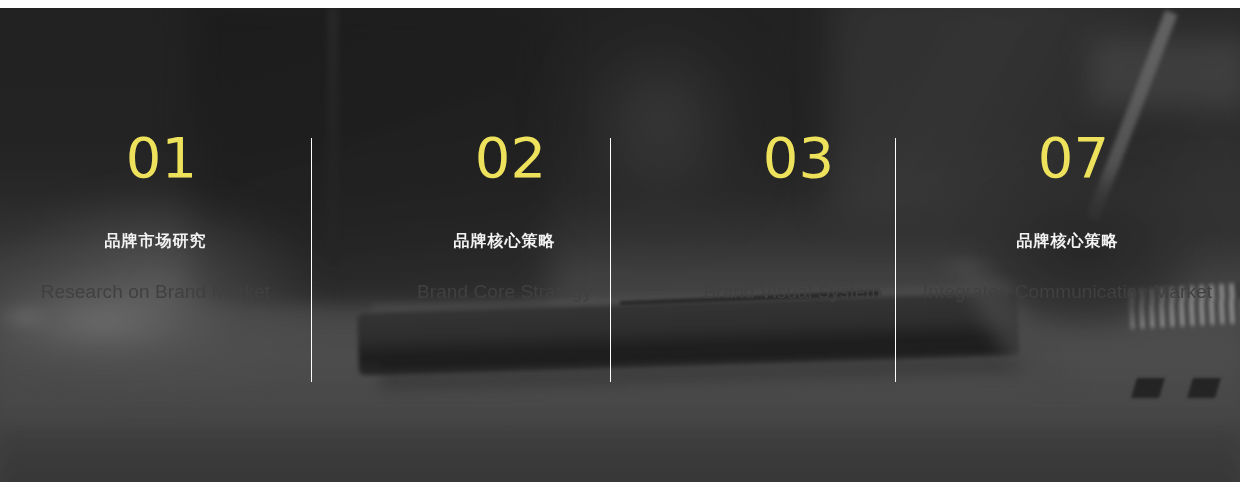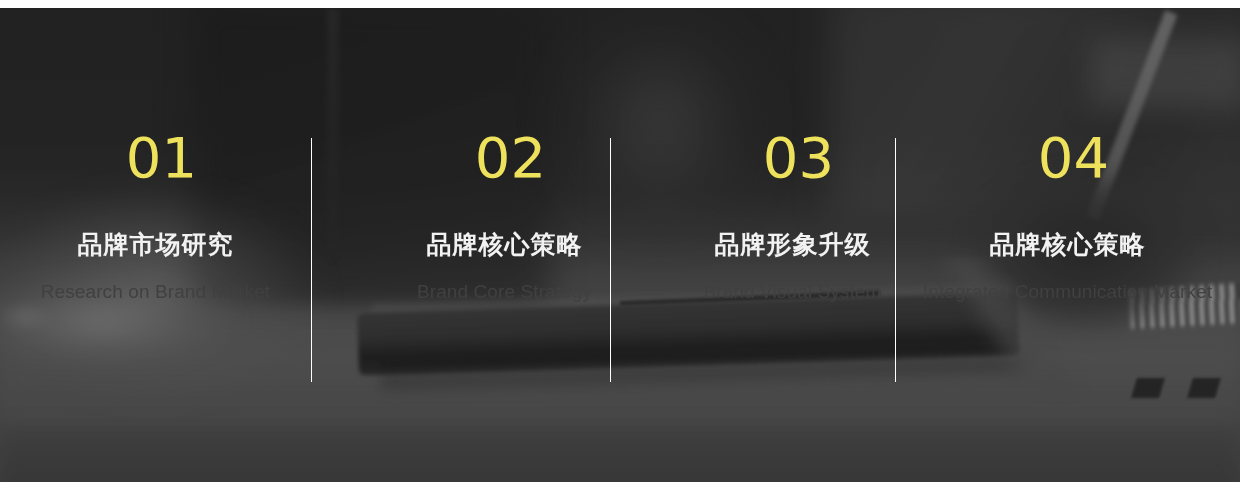--- a/index.html
+++ b/index.html
@@ -257,26 +257,26 @@
     color: #eee25c;
     letter-spacing: 0px;
     font-family: "DejaVu Sans", "Liberation Sans", sans-serif;
     padding-left: 12px;
   }
 
   .title-cn {
     position: absolute;
     left: 0; right: 0;
     top: 223px;
-    font-size: 25px;
+    font-size: 16px;
     line-height: 1.25;
     font-weight: 700;
     color: #f2f2f2;
     letter-spacing: 1px;
-    font-family: Liberation Mono, monospace;
+    font-family: Liberation Sans, sans-serif;
   }
 
   .title-en {
     position: absolute;
     left: 0; right: 0;
     top: 272px;
     font-size: 19px;
     line-height: 1.25;
     font-weight: 400;
     color: #404040;
@@ -350,26 +350,25 @@
     </div>
 
     <div class="col col-2">
       <div class="num">02</div>
       <div class="title-cn">品牌核心策略</div>
       <div class="title-en">Brand Core Strategy</div>
     </div>
 
     <div class="col col-3">
       <div class="num">03</div>
-      <div class="title-cn">品牌形象升级</div>
       <div class="title-en">Brand Visual System</div>
     </div>
 
     <div class="col col-4">
-      <div class="num">04</div>
+      <div class="num">07</div>
       <div class="title-cn">品牌核心策略</div>
       <div class="title-en">Integrated Communication Market</div>
     </div>
 
     <div class="divider div-1"></div>
     <div class="divider div-2"></div>
     <div class="divider div-3"></div>
   </div>
 
   <div class="edge-top"></div>

